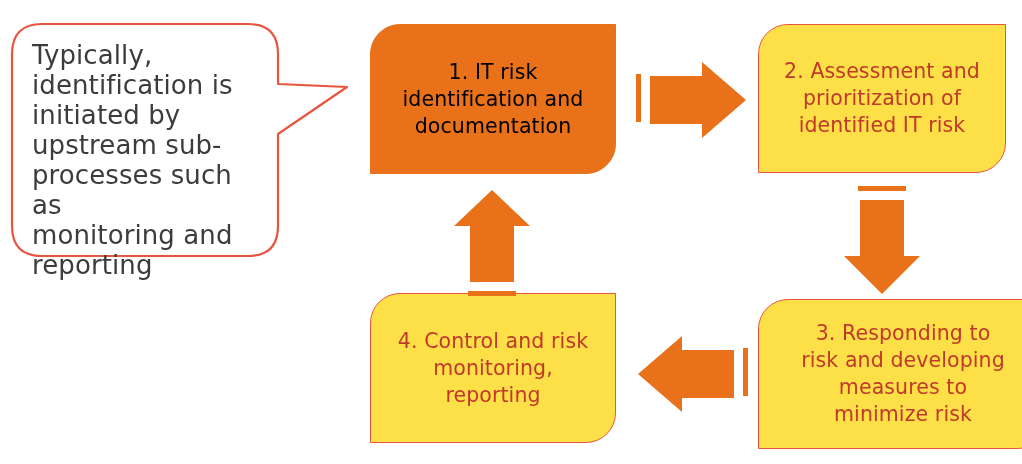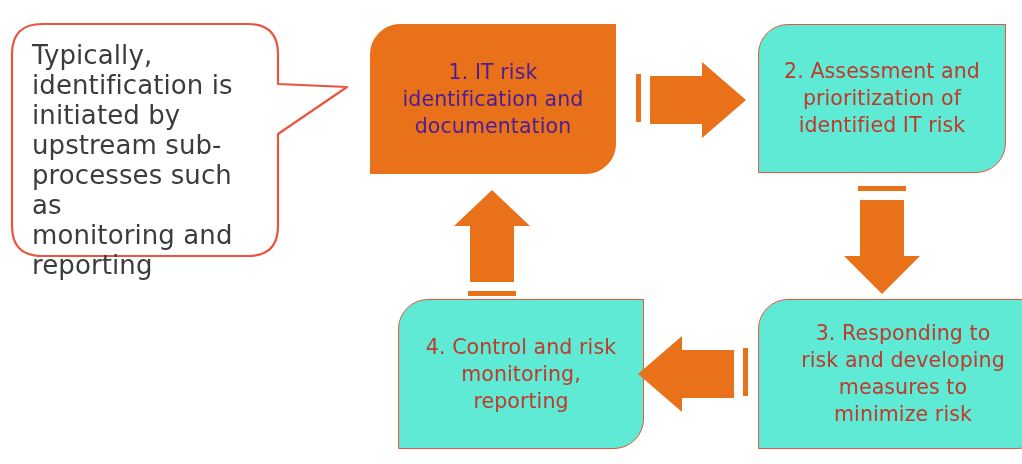--- a/index.html
+++ b/index.html
@@ -65,33 +65,33 @@
     padding: 6px 14px;
     font-size: 20.5px;
     line-height: 27px;
     letter-spacing: 0.1px;
     
     border-radius: 30px 0 30px 0;
     white-space: pre-line;
   }
   .pbox.filled {
     background: #E8711A;
-    color: #4c1d95;
+    color: #000000;
     border: 1px solid #E8711A;
   }
   .pbox.outlined {
-    background: #5eead4;
+    background: #fde047;
     color: #C0392B;
     border: 1.4px solid #E8563F;
   }
 
   #box-1 { left: 370px; top: 24px;  width: 246px; height: 150px; }
   #box-2 { left: 758px; top: 24px;  width: 248px; height: 149px; }
   #box-3 { left: 758px; top: 299px; width: 290px; height: 150px; }
-  #box-4 { left: 370px; top: 299px; width: 246px; height: 150px; margin-left: 28px; }
+  #box-4 { left: 370px; top: 293px; width: 246px; height: 150px; }
 
   
   .arrow-svg { position: absolute; }
   #arrow-right { left: 636px; top: 62px;  width: 112px; height: 76px; }
   #arrow-down  { left: 842px; top: 186px; width: 80px;  height: 110px; }
   #arrow-left  { left: 636px; top: 336px; width: 112px; height: 76px; }
   #arrow-up    { left: 452px; top: 190px; width: 80px;  height: 106px; }
 </style>
 </head>
 <body>

